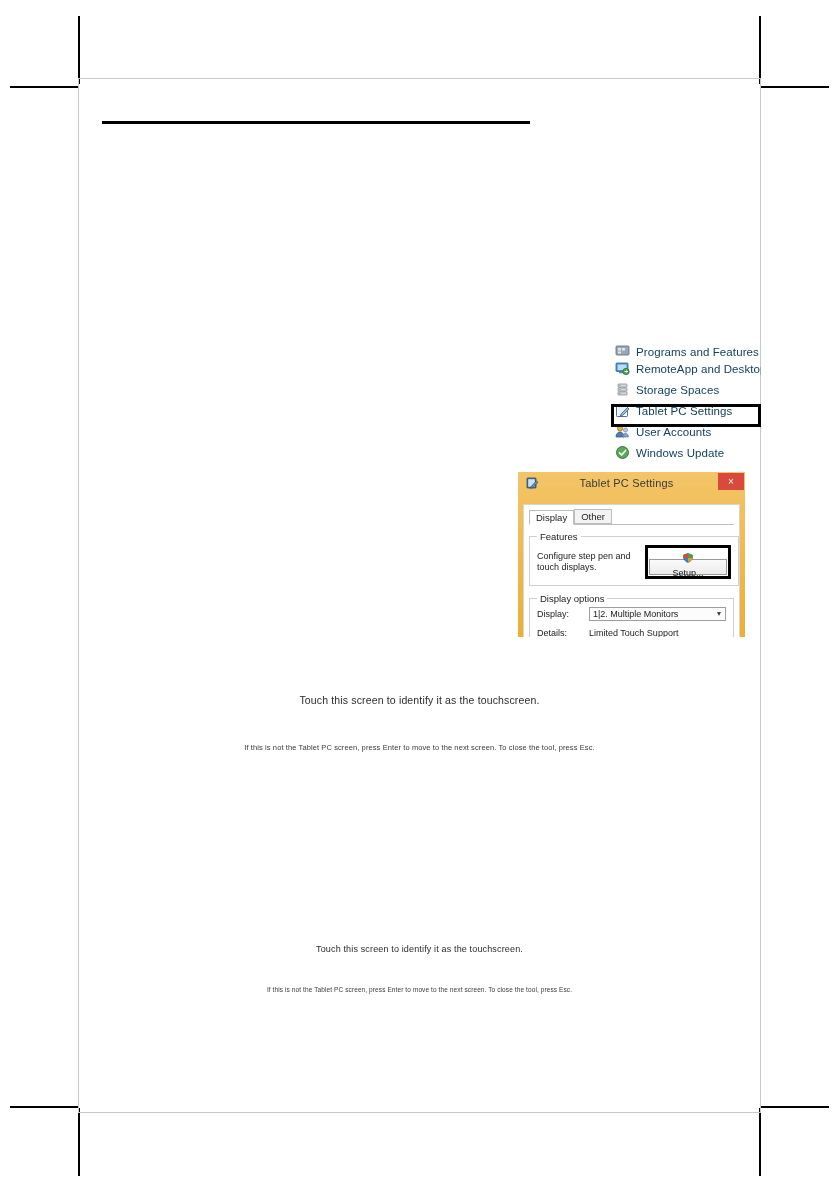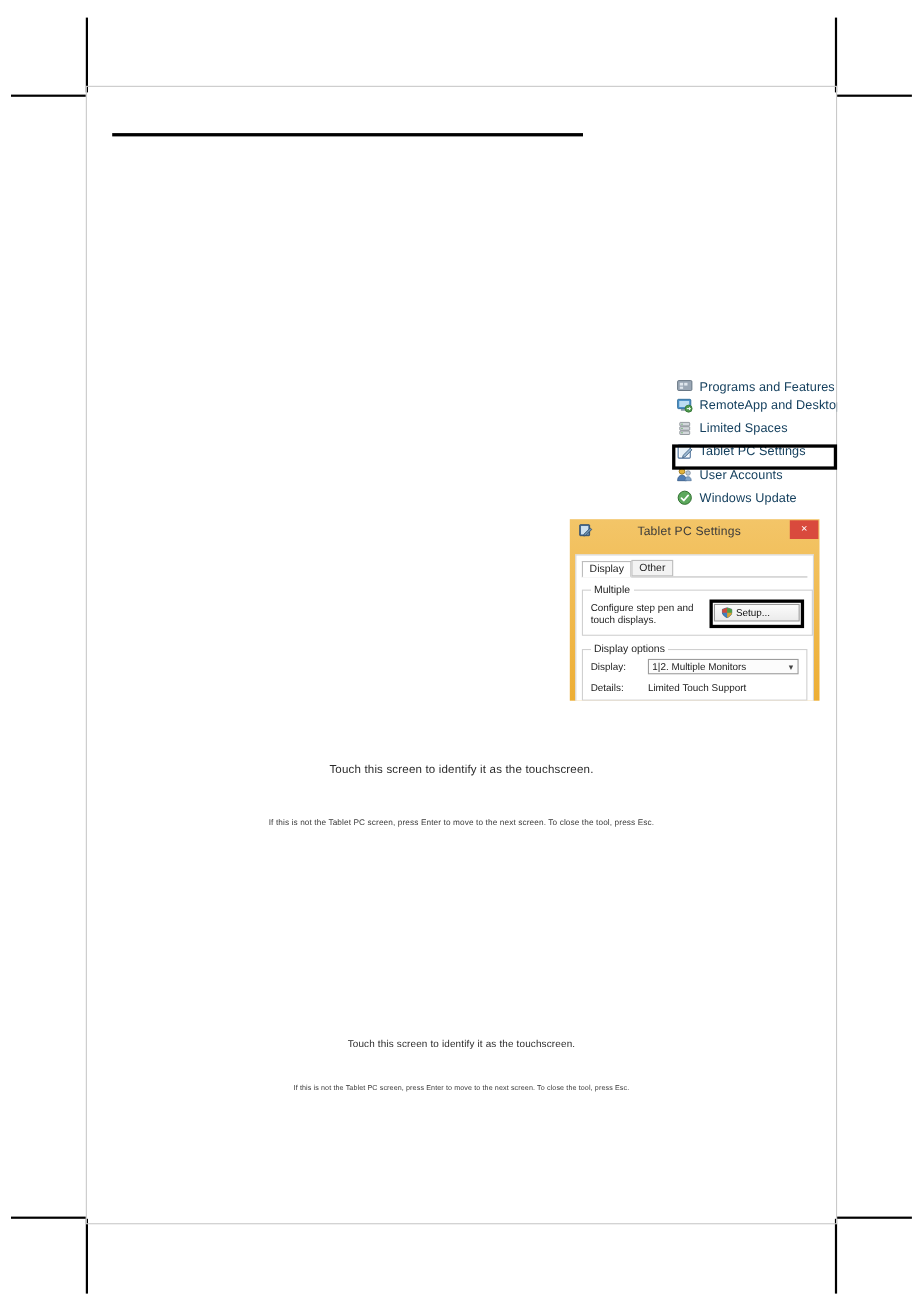--- a/index.html
+++ b/index.html
@@ -212,22 +212,24 @@
     font-size: 9px;
     font-family: "Liberation Sans", sans-serif;
     background: linear-gradient(#fbfbfb, #ebebeb);
     border: 1px solid #9a9a9a;
     color: #111;
     height: 16px;
     line-height: 14px;
     padding: 0 6px;
     display: inline-flex;
     align-items: center;
+    justify-content: center;
     gap: 3px;
     box-sizing: border-box;
+    flex-direction: column;
   }
   .btn.wide { width: 78px; }
   .btn.disabled { color: #a0a0a0; border-color: #c4c4c4; background: #f2f2f2; }
   .shield {
     width: 10px; height: 10px; flex: 0 0 10px;
   }
   .opt-row {
     display: flex;
     align-items: center;
     margin-bottom: 7px;
@@ -332,21 +334,21 @@
       <span class="cp-ico">
         <svg width="15" height="15" viewBox="0 0 15 15">
           <rect x="3" y="2" width="9" height="3.2" rx="0.6" fill="#d4d8dc" stroke="#7b8289" stroke-width="0.7"></rect>
           <rect x="3" y="5.9" width="9" height="3.2" rx="0.6" fill="#d4d8dc" stroke="#7b8289" stroke-width="0.7"></rect>
           <rect x="3" y="9.8" width="9" height="3.2" rx="0.6" fill="#d4d8dc" stroke="#7b8289" stroke-width="0.7"></rect>
           <circle cx="5" cy="3.6" r="0.6" fill="#5aa85a"></circle>
           <circle cx="5" cy="7.5" r="0.6" fill="#5aa85a"></circle>
           <circle cx="5" cy="11.4" r="0.6" fill="#5aa85a"></circle>
         </svg>
       </span>
-      <span class="cp-label">Limited Spaces</span>
+      <span class="cp-label">Storage Spaces</span>
     </div>
 
     <div class="cp-item">
       <span class="cp-ico">
         <svg width="15" height="15" viewBox="0 0 15 15">
           <rect x="1.5" y="1.5" width="11" height="12" rx="0.8" fill="#ffffff" stroke="#4a6f9a" stroke-width="1"></rect>
           <rect x="3" y="3" width="8" height="9" fill="#e8f1f8"></rect>
           <path d="M6 11 L12.5 4.5 L14 6 L7.5 12.5 L5.5 13 Z" fill="#9fbcd6" stroke="#3c5e80" stroke-width="0.8" stroke-linejoin="round"></path>
         </svg>
       </span>
@@ -393,21 +395,21 @@
     </div>
 
     <div class="dlg-body">
 
       <div class="tabstrip">
         <div class="tab active">Display</div>
         <div class="tab">Other</div>
       </div>
 
       <fieldset class="grp">
-        <legend>Multiple</legend>
+        <legend>Features</legend>
         <div class="cfg-row">
           <div class="cfg-text">Configure step pen and touch displays.</div>
           <div class="setup-wrap">
             <button class="btn wide">
               <span class="shield">
                 <svg width="10" height="10" viewBox="0 0 10 10">
                   <path d="M5 0.4 L9.4 2 V5 C9.4 7.6 5 9.6 5 9.6 C5 9.6 0.6 7.6 0.6 5 V2 Z" fill="#3f7fbf" stroke="#26557f" stroke-width="0.6"></path>
                   <path d="M5 0.4 L9.4 2 V5 C9.4 7.6 5 9.6 5 9.6 Z" fill="#d9a22e"></path>
                   <path d="M0.6 2 L5 0.4 V5 H0.6 Z" fill="#cf4b3c"></path>
                   <path d="M5 5 H9.4 V2 L5 0.4 Z" fill="#4a9b4a"></path>

